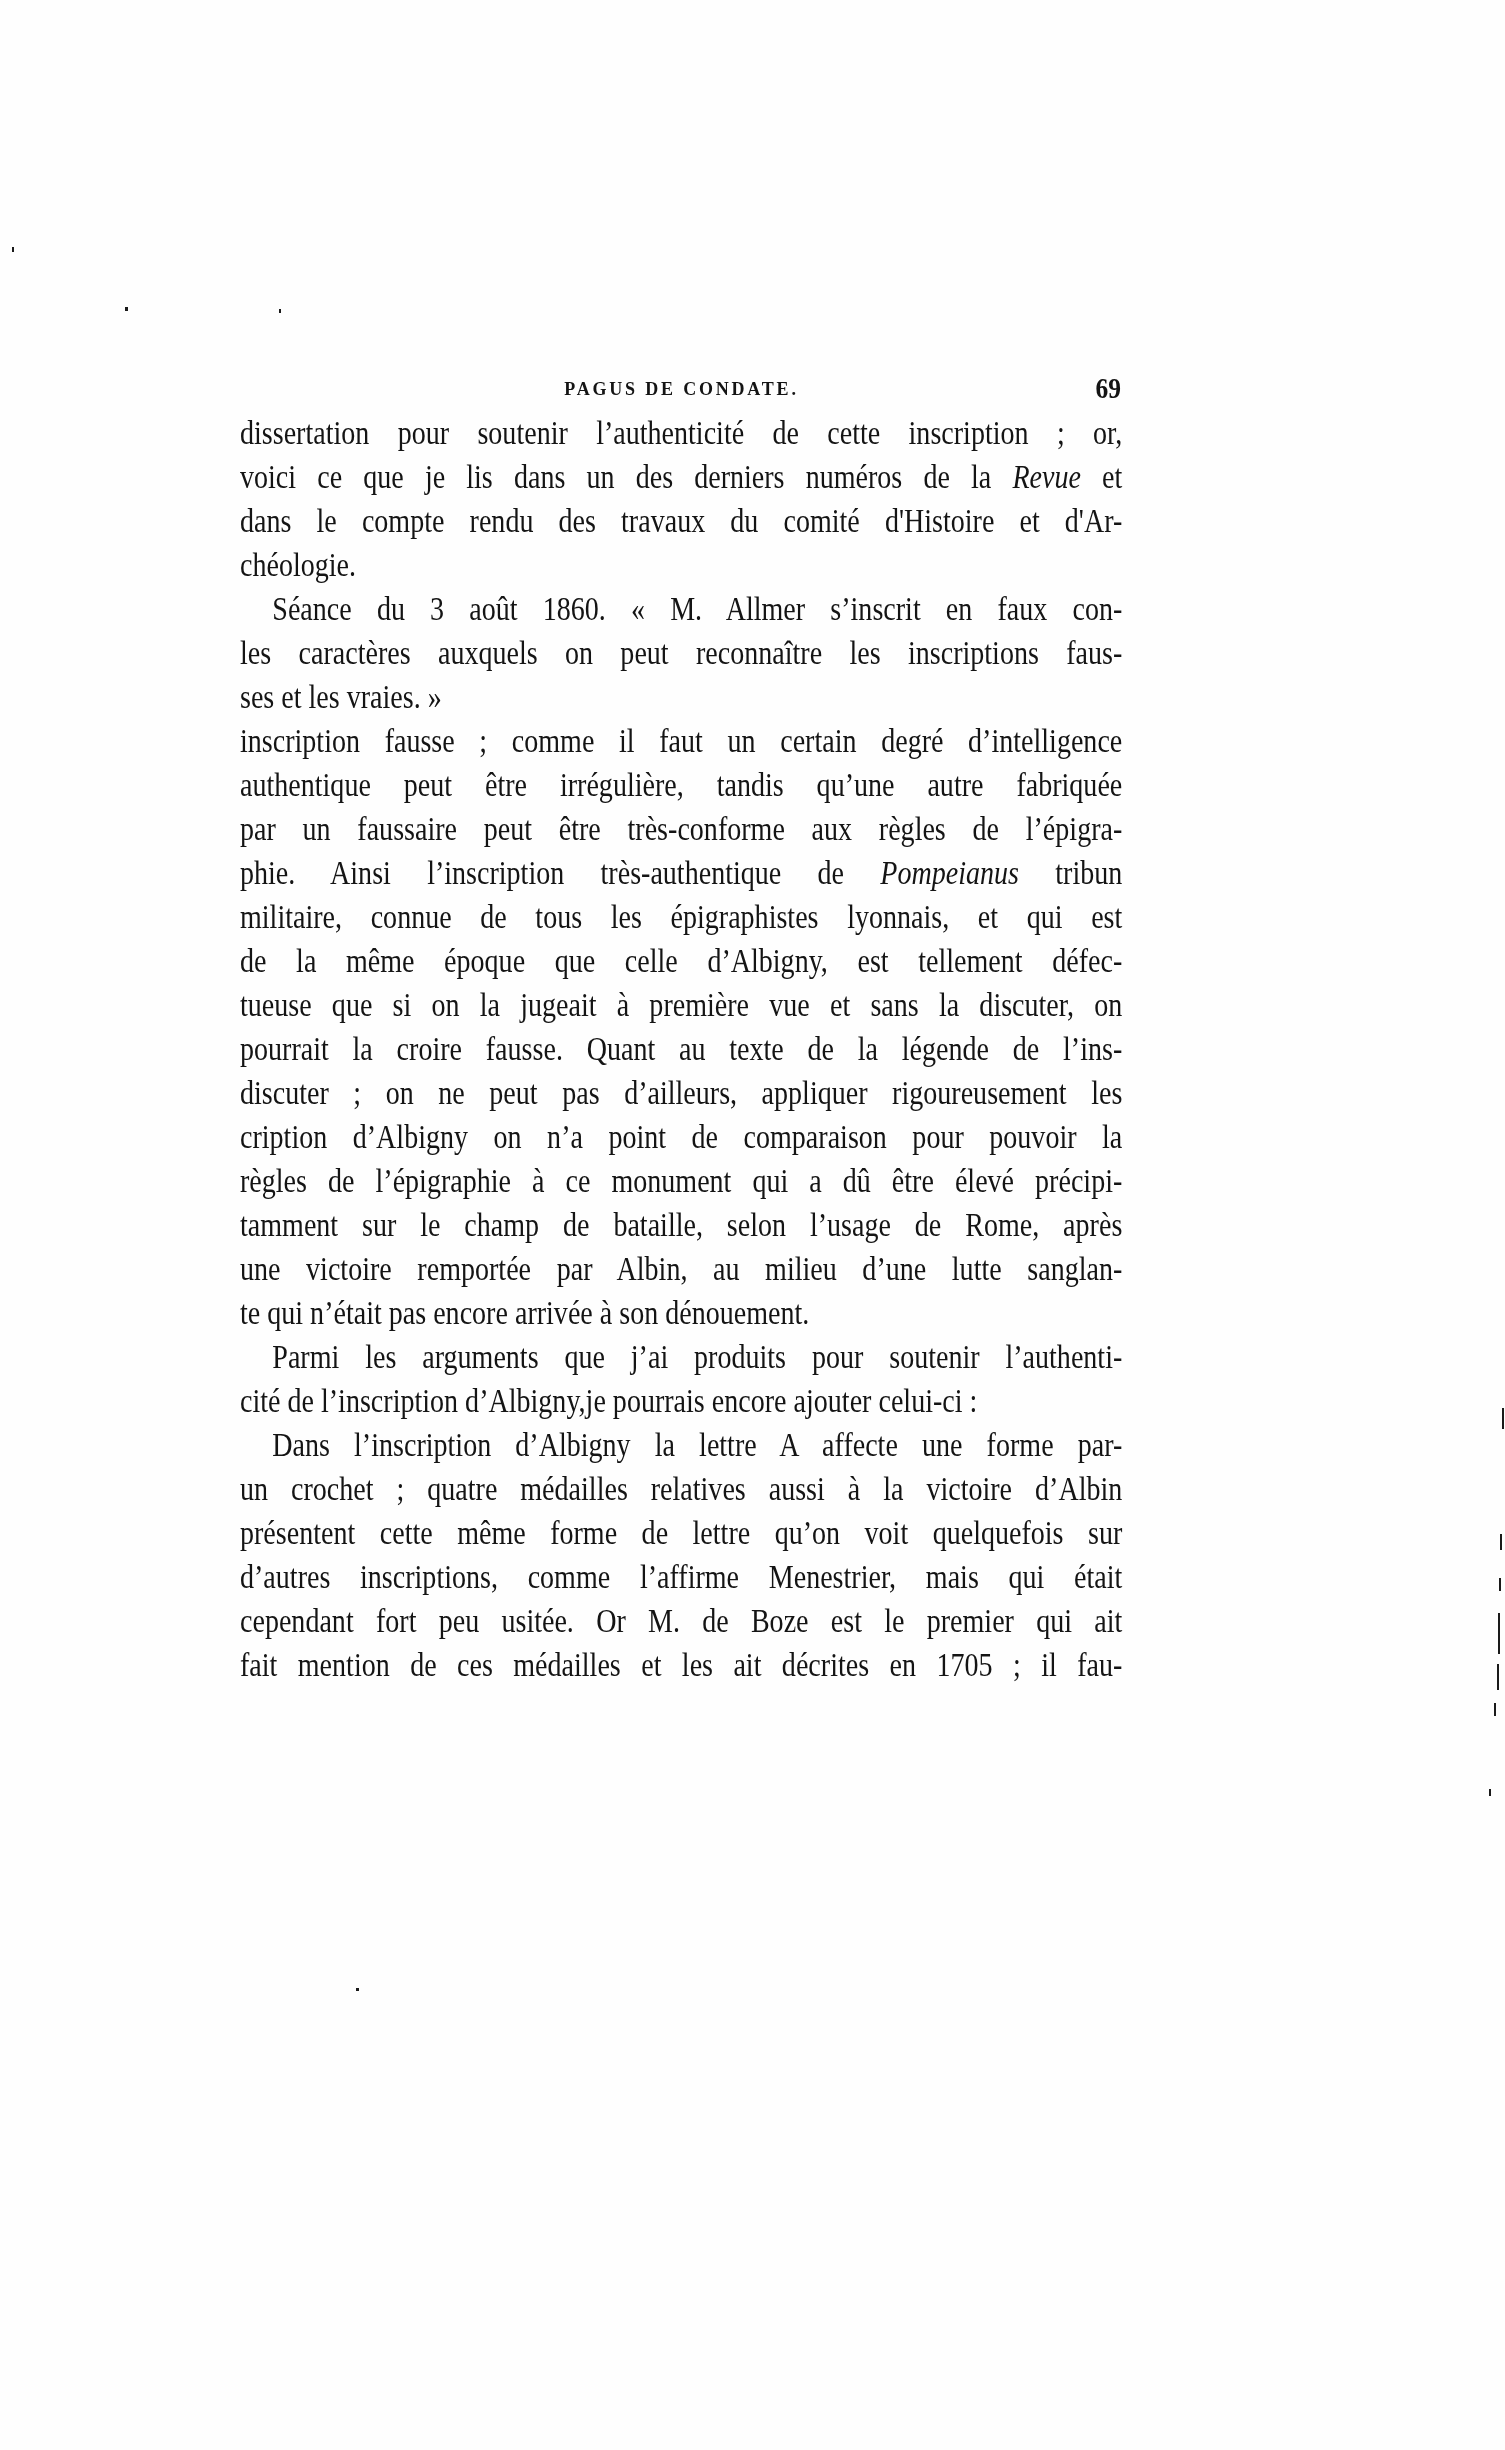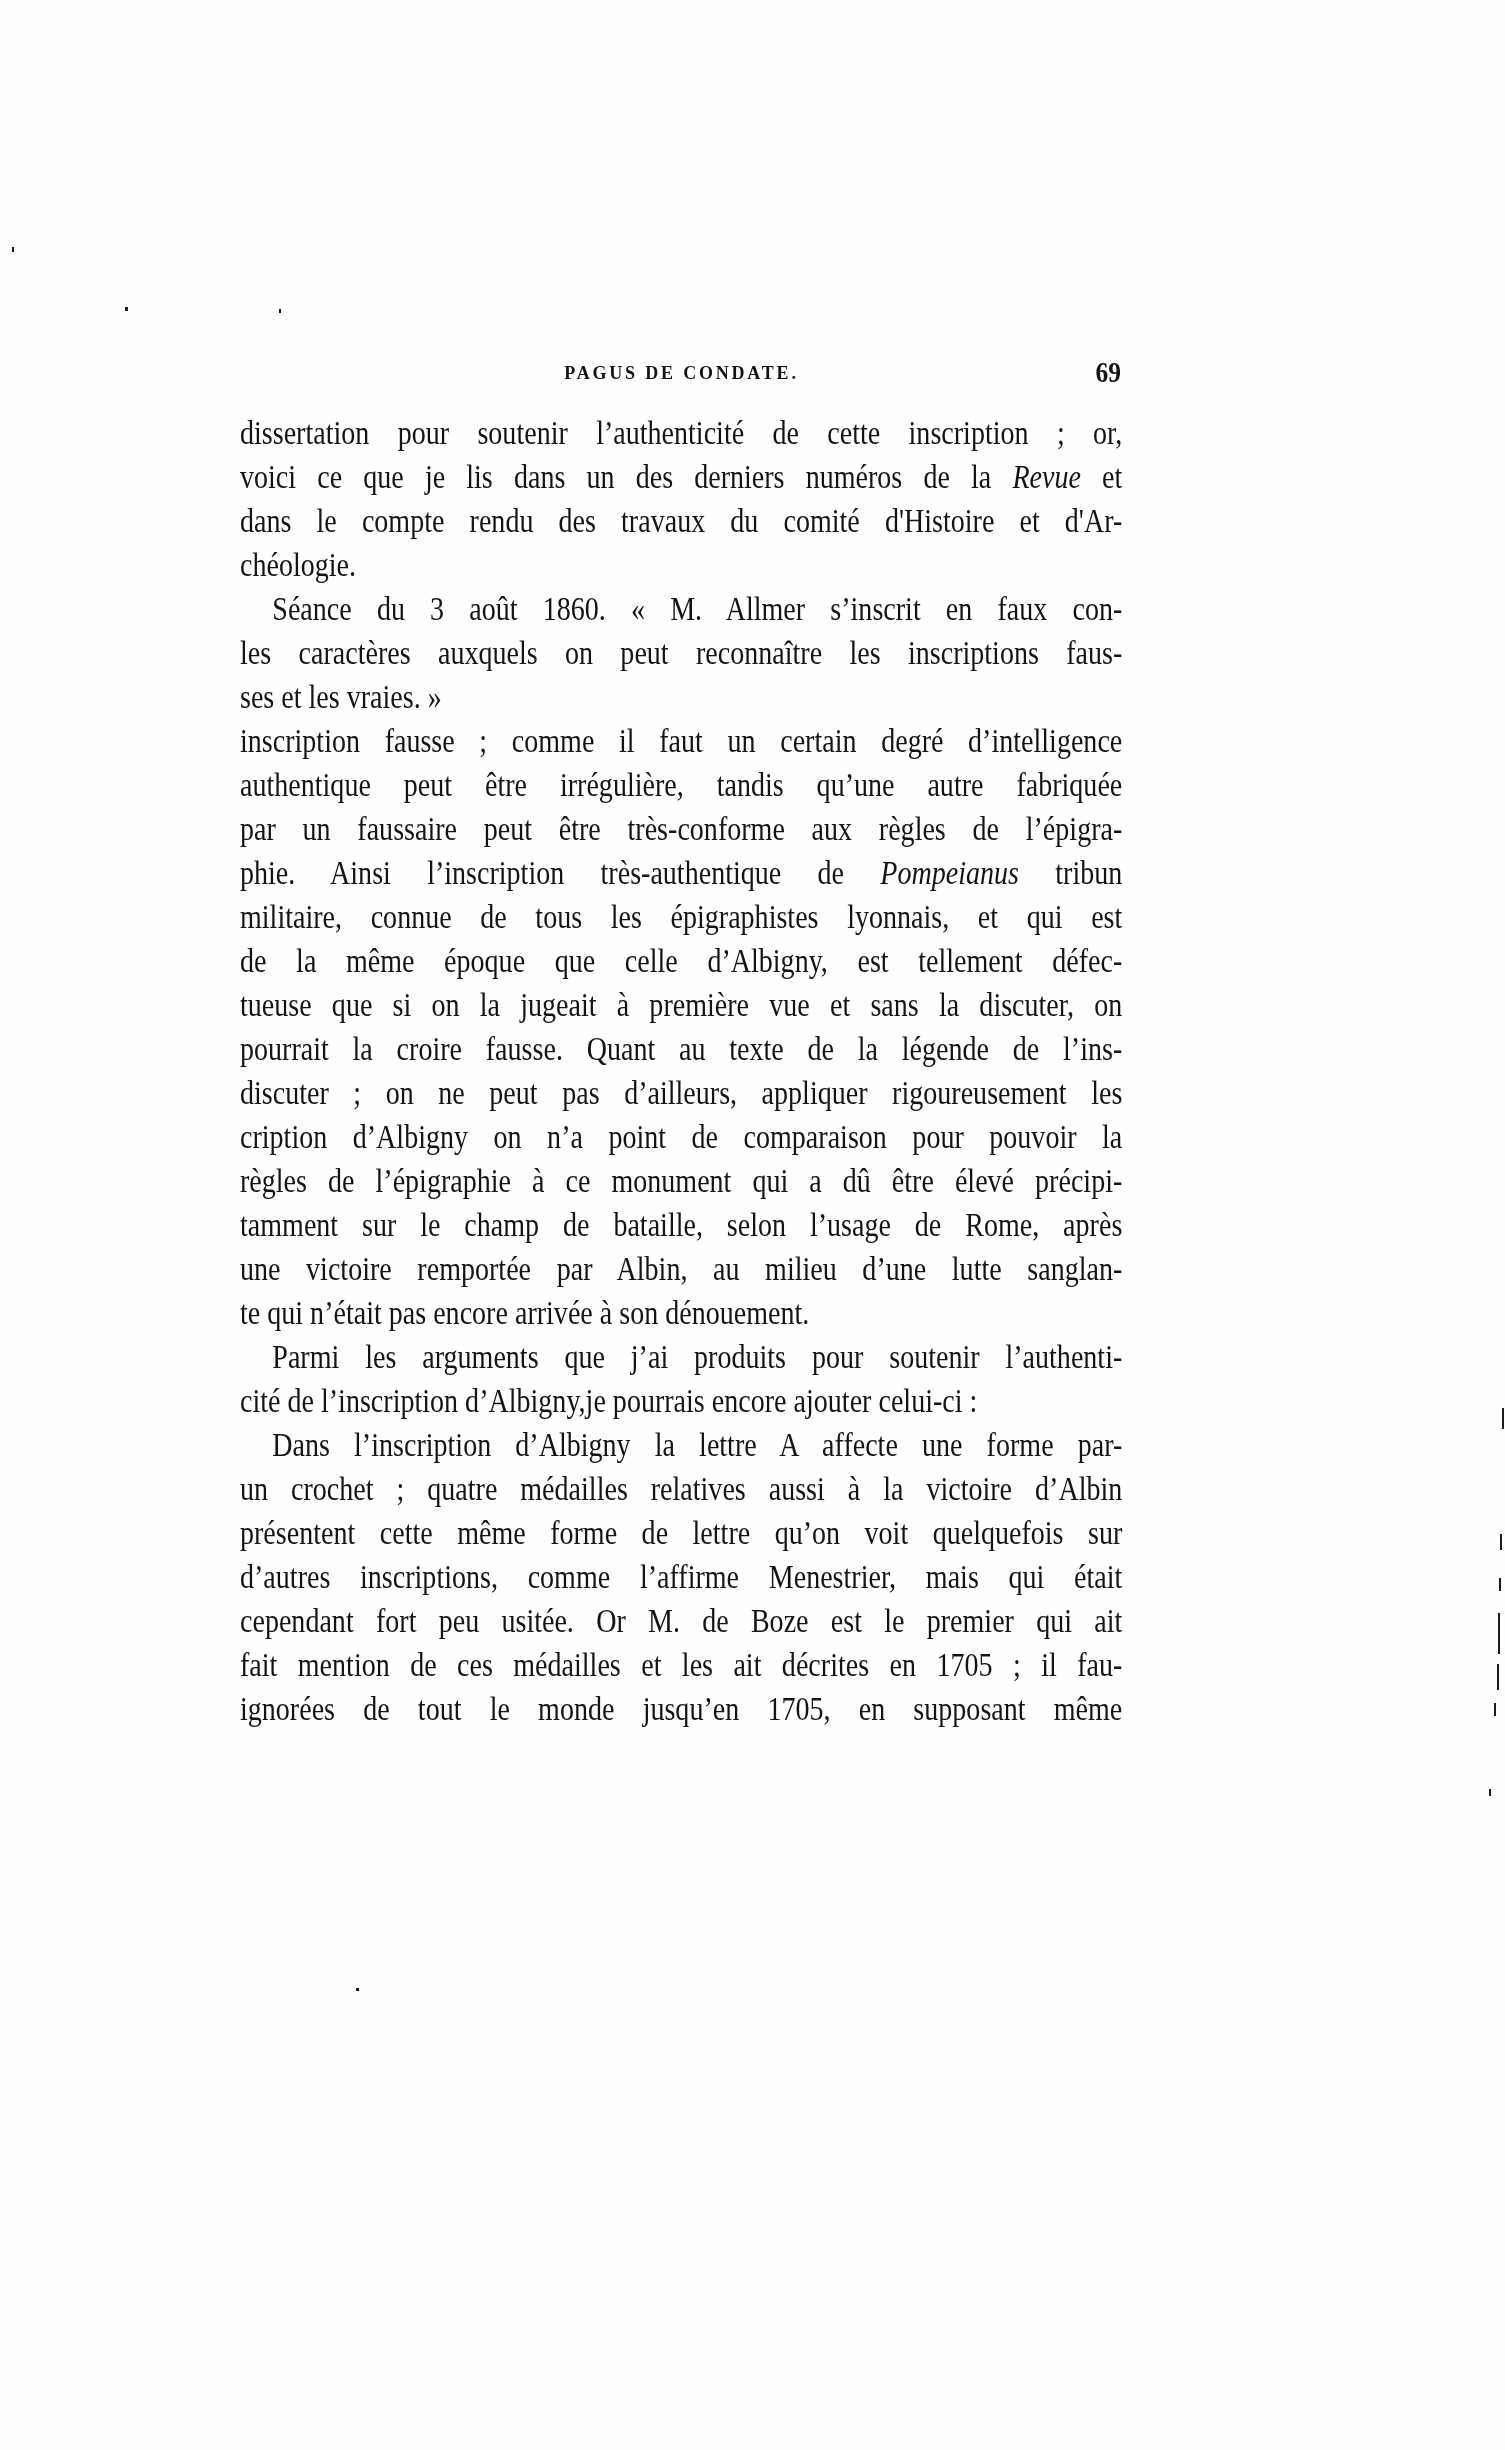--- a/index.html
+++ b/index.html
@@ -1,18 +1,18 @@
 <!DOCTYPE html>
 <html style="font-size:13px"><head>
 <meta charset="utf-8">
 <style>
   html, body { margin:0; padding:0; background:#ffffff; }
   body { width:1506px; height:2450px; position:relative; overflow:hidden; font-family:"Liberation Serif","DejaVu Serif",serif; color:#141414; }
   #page { position:absolute; left:0; top:0; width:1506px; height:2450px; background:#fefefe; }
-  .running-head { position:absolute; left:240px; top:355px; width:883px; height:36px; }
+  .running-head { position:absolute; left:240px; top:371px; width:883px; height:36px; }
   .head-title { position:absolute; left:0; width:883px; top:9px; text-align:center; font-size:18px; font-weight:bold; letter-spacing:2.8px; line-height:19.7px; }
   .page-num { position:absolute; right:1.6px; top:0px; font-size:30px; line-height:33px; font-weight:bold; transform:scaleX(0.85); transform-origin:right center; }
   #text-body { position:absolute; left:240px; top:411px; width:883px; }
   .line { height:44px; line-height:44px; white-space:nowrap; overflow:visible; position:relative; }
   .line-inner { display:block; width:1038px; transform:scaleX(0.85); transform-origin:left center; font-size:33px; text-align:justify; text-align-last:justify; white-space:normal; }
   .line.last .line-inner { text-align-last:left; }
   .line.indent .line-inner { padding-left:38px; box-sizing:border-box; }
   .seg-i { font-style:italic; }
   .artifact { position:absolute; background:#1a1a1a; }
 </style>
@@ -106,23 +106,20 @@
       </div>
       <div class="line">
         <span class="line-inner"><span>d’autres inscriptions, comme l’affirme Menestrier, mais qui était</span></span>
       </div>
       <div class="line">
         <span class="line-inner"><span>cependant fort peu usitée. Or M. de Boze est le premier qui ait</span></span>
       </div>
       <div class="line">
         <span class="line-inner"><span>fait mention de ces médailles et les ait décrites en 1705 ; il fau-</span></span>
       </div>
-      <div class="line">
-        <span class="line-inner"><span>ignorées de tout le monde jusqu’en 1705, en supposant même</span></span>
-      </div>
     </div>
 
   <div class="artifact" style="left:1502px;top:1408px;width:1.6px;height:21px;"></div>
   <div class="artifact" style="left:1500px;top:1534px;width:1.6px;height:16.4px;"></div>
   <div class="artifact" style="left:1499px;top:1578px;width:1.6px;height:13px;"></div>
   <div class="artifact" style="left:1498px;top:1613px;width:1.6px;height:41px;"></div>
   <div class="artifact" style="left:1497px;top:1664px;width:1.6px;height:26px;"></div>
   <div class="artifact" style="left:1494px;top:1703px;width:1.6px;height:13px;"></div>
   <div class="artifact" style="left:1489px;top:1789px;width:1.6px;height:6.6px;"></div>
   <div class="artifact" style="left:11.5px;top:247px;width:2.5px;height:4.9px;"></div>

